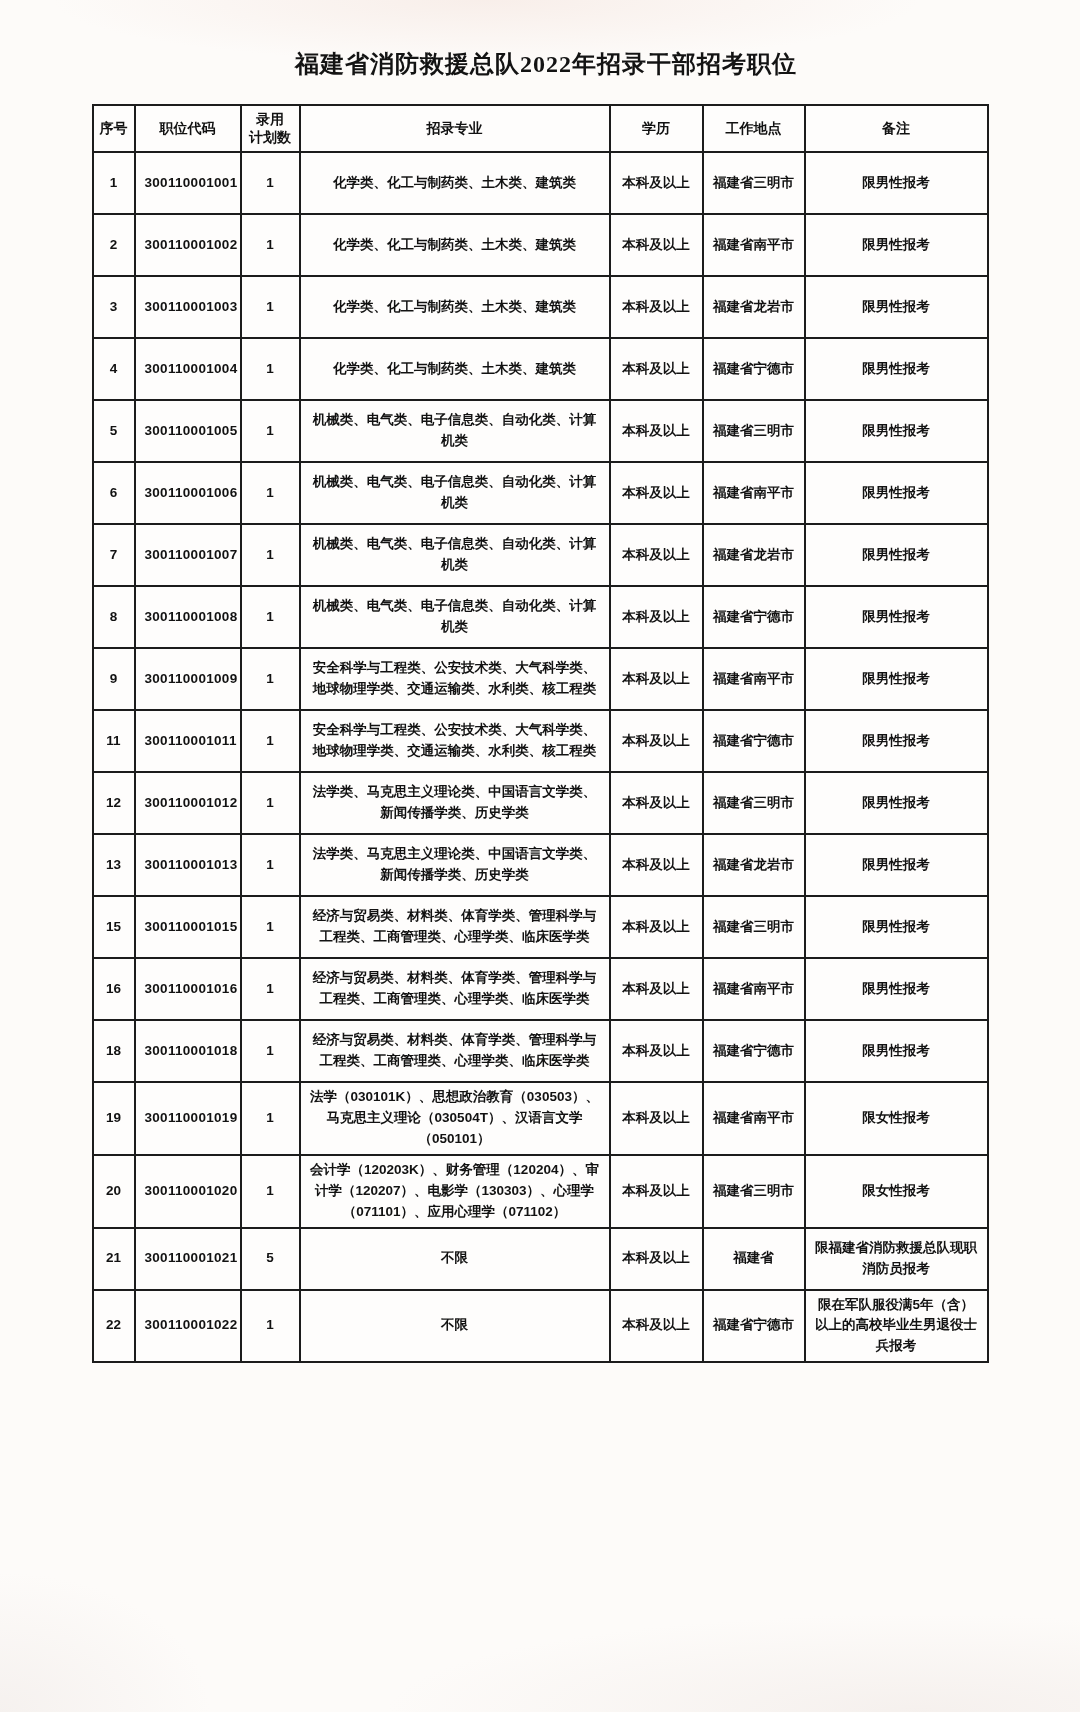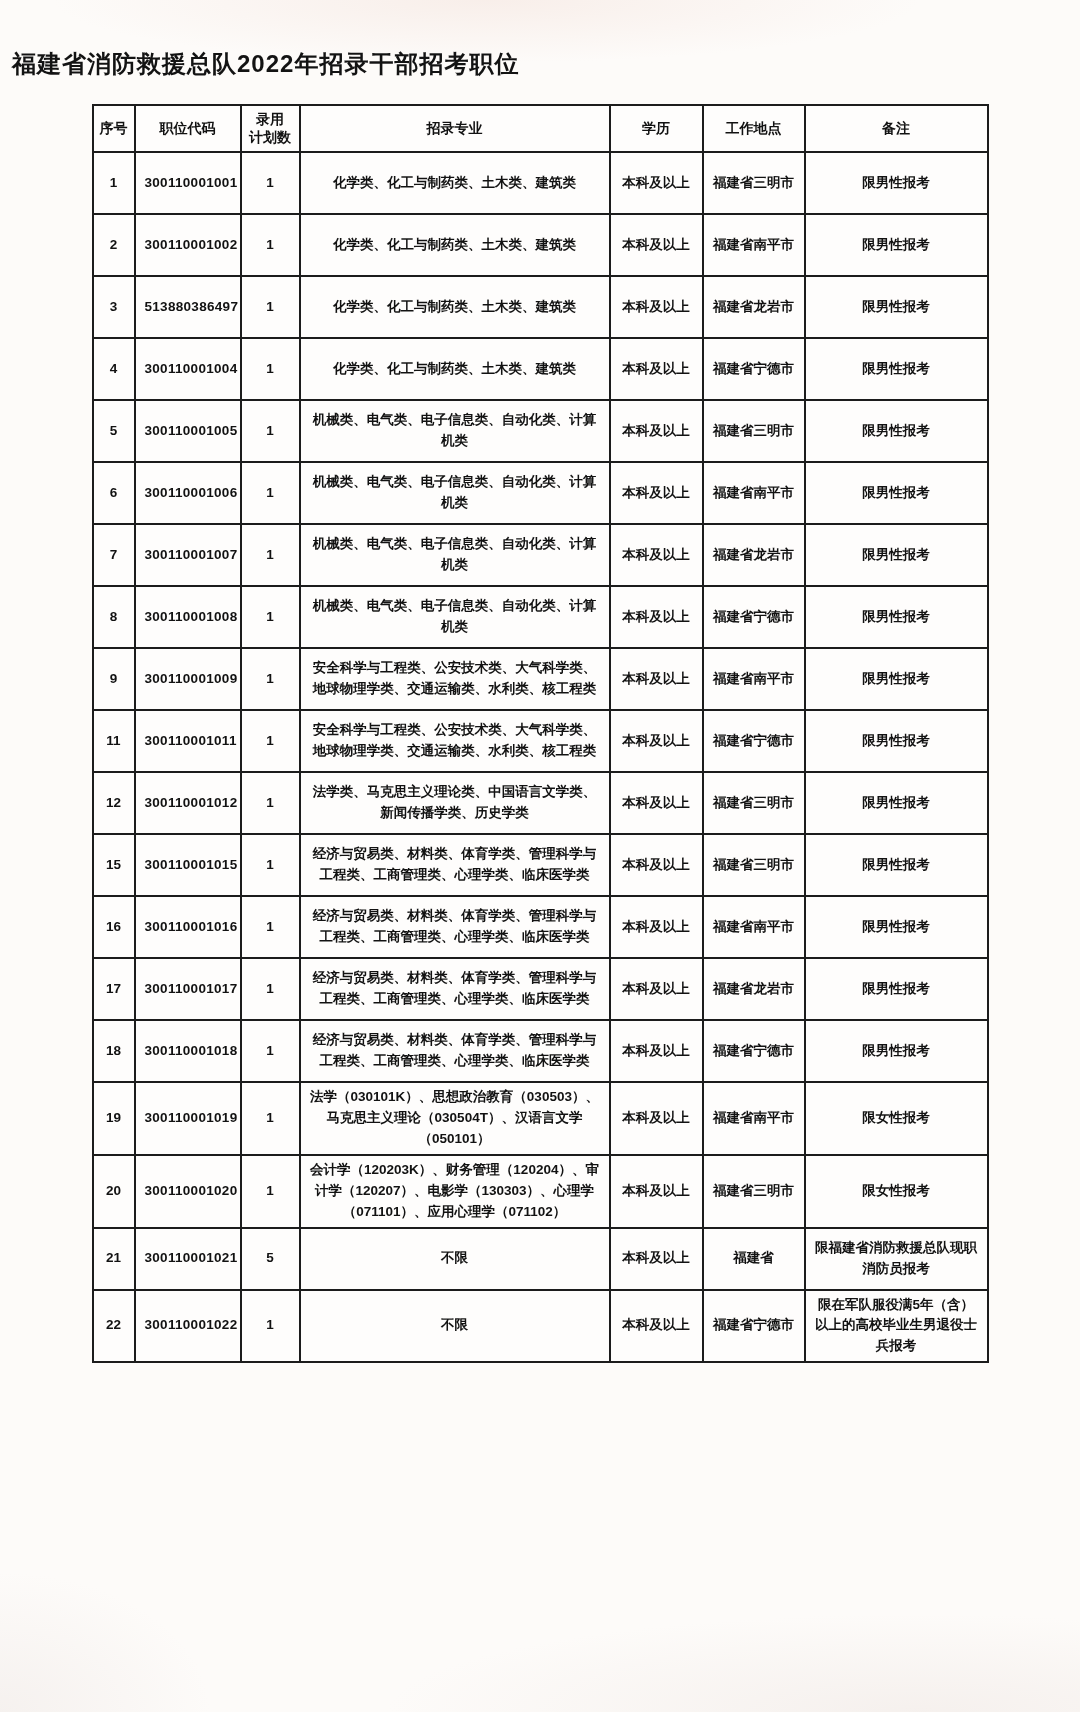--- a/index.html
+++ b/index.html
@@ -13,25 +13,27 @@
       radial-gradient(ellipse 760px 140px at 85% 100%, rgba(238,230,226,0.5), transparent 70%),
       radial-gradient(ellipse 300px 200px at 0% 100%, rgba(236,229,226,0.45), transparent 70%),
       #fdfbf9;
     color: #111;
   }
   .page {
     width: 1080px;
     padding-top: 48px;
   }
   .title {
+    text-align: center;
     font-size: 24px;
     font-weight: bold;
     letter-spacing: 1px;
     color: #131313;
     margin: 0 0 24px 12px;
+    font-family: Liberation Serif, serif;
   }
   table.jobs-table {
     width: 895px;
     margin: 16px auto;
     border-collapse: collapse;
     table-layout: fixed;
     background: rgba(255,255,255,0.55);
   }
   table.jobs-table th,
   table.jobs-table td {
@@ -99,21 +101,21 @@
           <td class="cell-no">2</td>
           <td class="cell-code">300110001002</td>
           <td class="cell-plan">1</td>
           <td class="cell-majors">化学类、化工与制药类、土木类、建筑类</td>
           <td class="cell-degree">本科及以上</td>
           <td class="cell-location">福建省南平市</td>
           <td class="cell-note">限男性报考</td>
         </tr>
         <tr>
           <td class="cell-no">3</td>
-          <td class="cell-code">513880386497</td>
+          <td class="cell-code">300110001003</td>
           <td class="cell-plan">1</td>
           <td class="cell-majors">化学类、化工与制药类、土木类、建筑类</td>
           <td class="cell-degree">本科及以上</td>
           <td class="cell-location">福建省龙岩市</td>
           <td class="cell-note">限男性报考</td>
         </tr>
         <tr>
           <td class="cell-no">4</td>
           <td class="cell-code">300110001004</td>
           <td class="cell-plan">1</td>
@@ -179,44 +181,44 @@
         <tr>
           <td class="cell-no">12</td>
           <td class="cell-code">300110001012</td>
           <td class="cell-plan">1</td>
           <td class="cell-majors">法学类、马克思主义理论类、中国语言文学类、新闻传播学类、历史学类</td>
           <td class="cell-degree">本科及以上</td>
           <td class="cell-location">福建省三明市</td>
           <td class="cell-note">限男性报考</td>
         </tr>
         <tr>
+          <td class="cell-no">13</td>
+          <td class="cell-code">300110001013</td>
+          <td class="cell-plan">1</td>
+          <td class="cell-majors">法学类、马克思主义理论类、中国语言文学类、新闻传播学类、历史学类</td>
+          <td class="cell-degree">本科及以上</td>
+          <td class="cell-location">福建省龙岩市</td>
+          <td class="cell-note">限男性报考</td>
+        </tr>
+        <tr>
           <td class="cell-no">15</td>
           <td class="cell-code">300110001015</td>
           <td class="cell-plan">1</td>
           <td class="cell-majors">经济与贸易类、材料类、体育学类、管理科学与工程类、工商管理类、心理学类、临床医学类</td>
           <td class="cell-degree">本科及以上</td>
           <td class="cell-location">福建省三明市</td>
           <td class="cell-note">限男性报考</td>
         </tr>
         <tr>
           <td class="cell-no">16</td>
           <td class="cell-code">300110001016</td>
           <td class="cell-plan">1</td>
           <td class="cell-majors">经济与贸易类、材料类、体育学类、管理科学与工程类、工商管理类、心理学类、临床医学类</td>
           <td class="cell-degree">本科及以上</td>
           <td class="cell-location">福建省南平市</td>
-          <td class="cell-note">限男性报考</td>
-        </tr>
-        <tr>
-          <td class="cell-no">17</td>
-          <td class="cell-code">300110001017</td>
-          <td class="cell-plan">1</td>
-          <td class="cell-majors">经济与贸易类、材料类、体育学类、管理科学与工程类、工商管理类、心理学类、临床医学类</td>
-          <td class="cell-degree">本科及以上</td>
-          <td class="cell-location">福建省龙岩市</td>
           <td class="cell-note">限男性报考</td>
         </tr>
         <tr>
           <td class="cell-no">18</td>
           <td class="cell-code">300110001018</td>
           <td class="cell-plan">1</td>
           <td class="cell-majors">经济与贸易类、材料类、体育学类、管理科学与工程类、工商管理类、心理学类、临床医学类</td>
           <td class="cell-degree">本科及以上</td>
           <td class="cell-location">福建省宁德市</td>
           <td class="cell-note">限男性报考</td>

